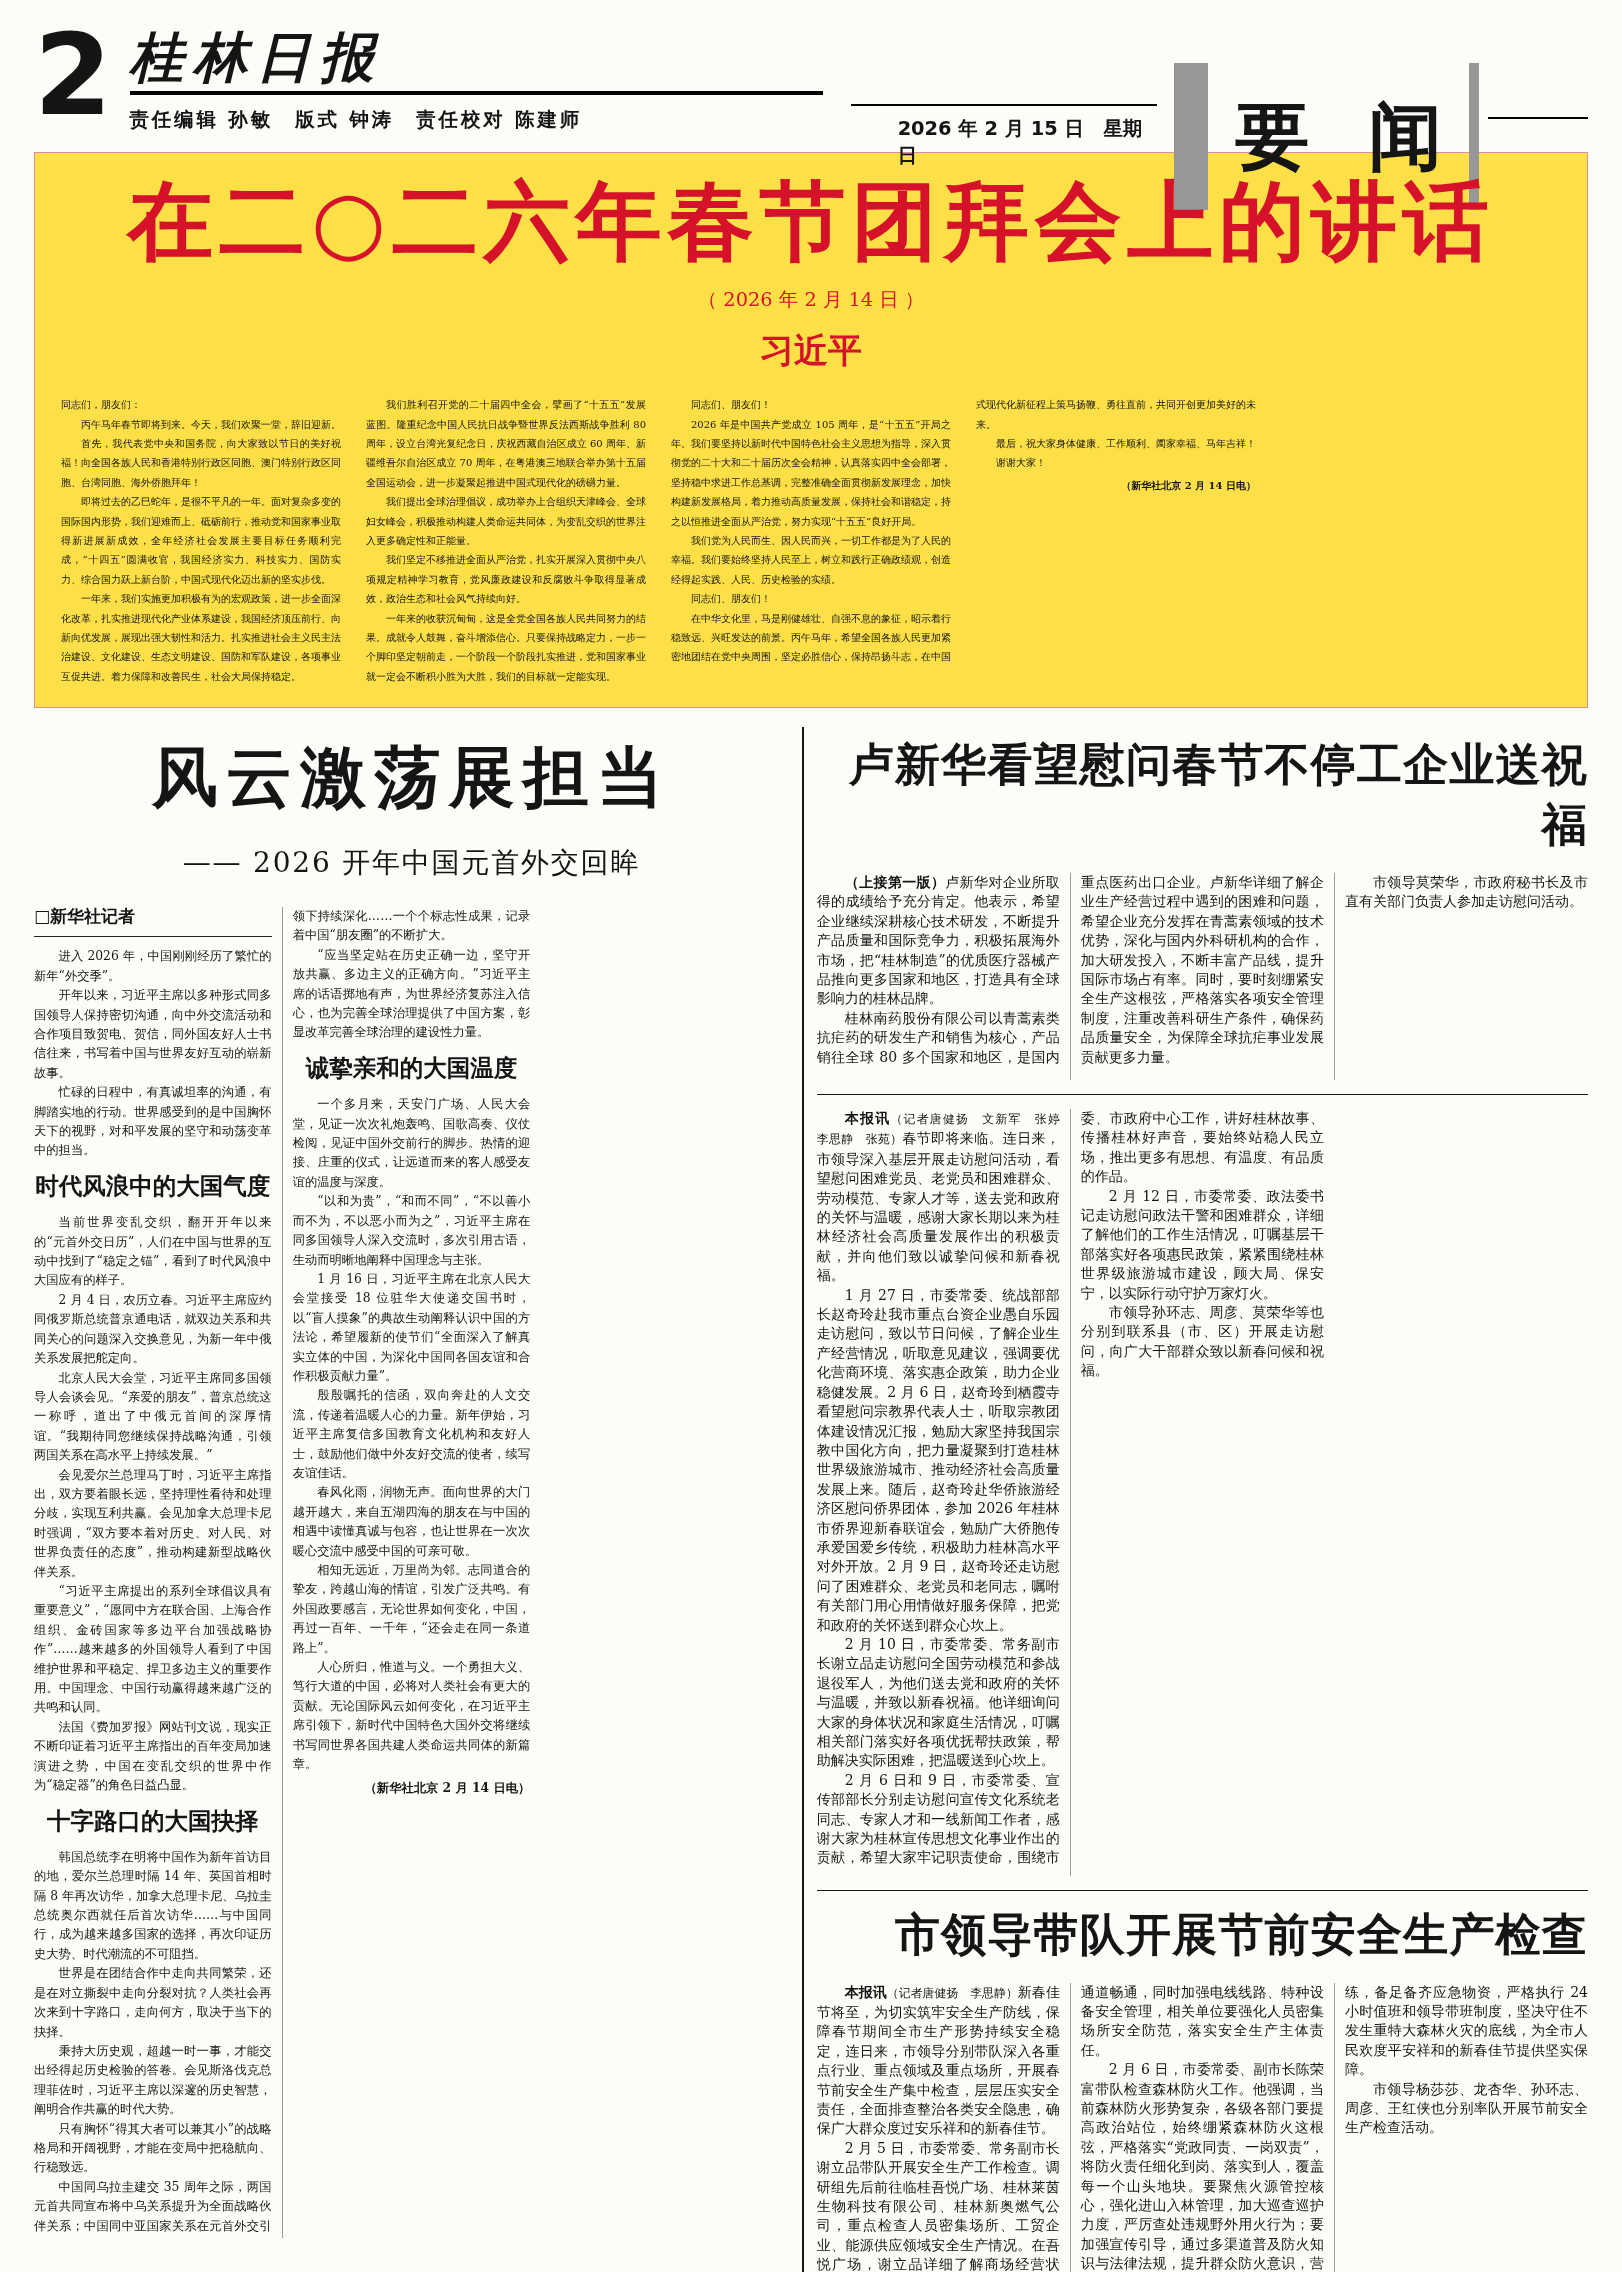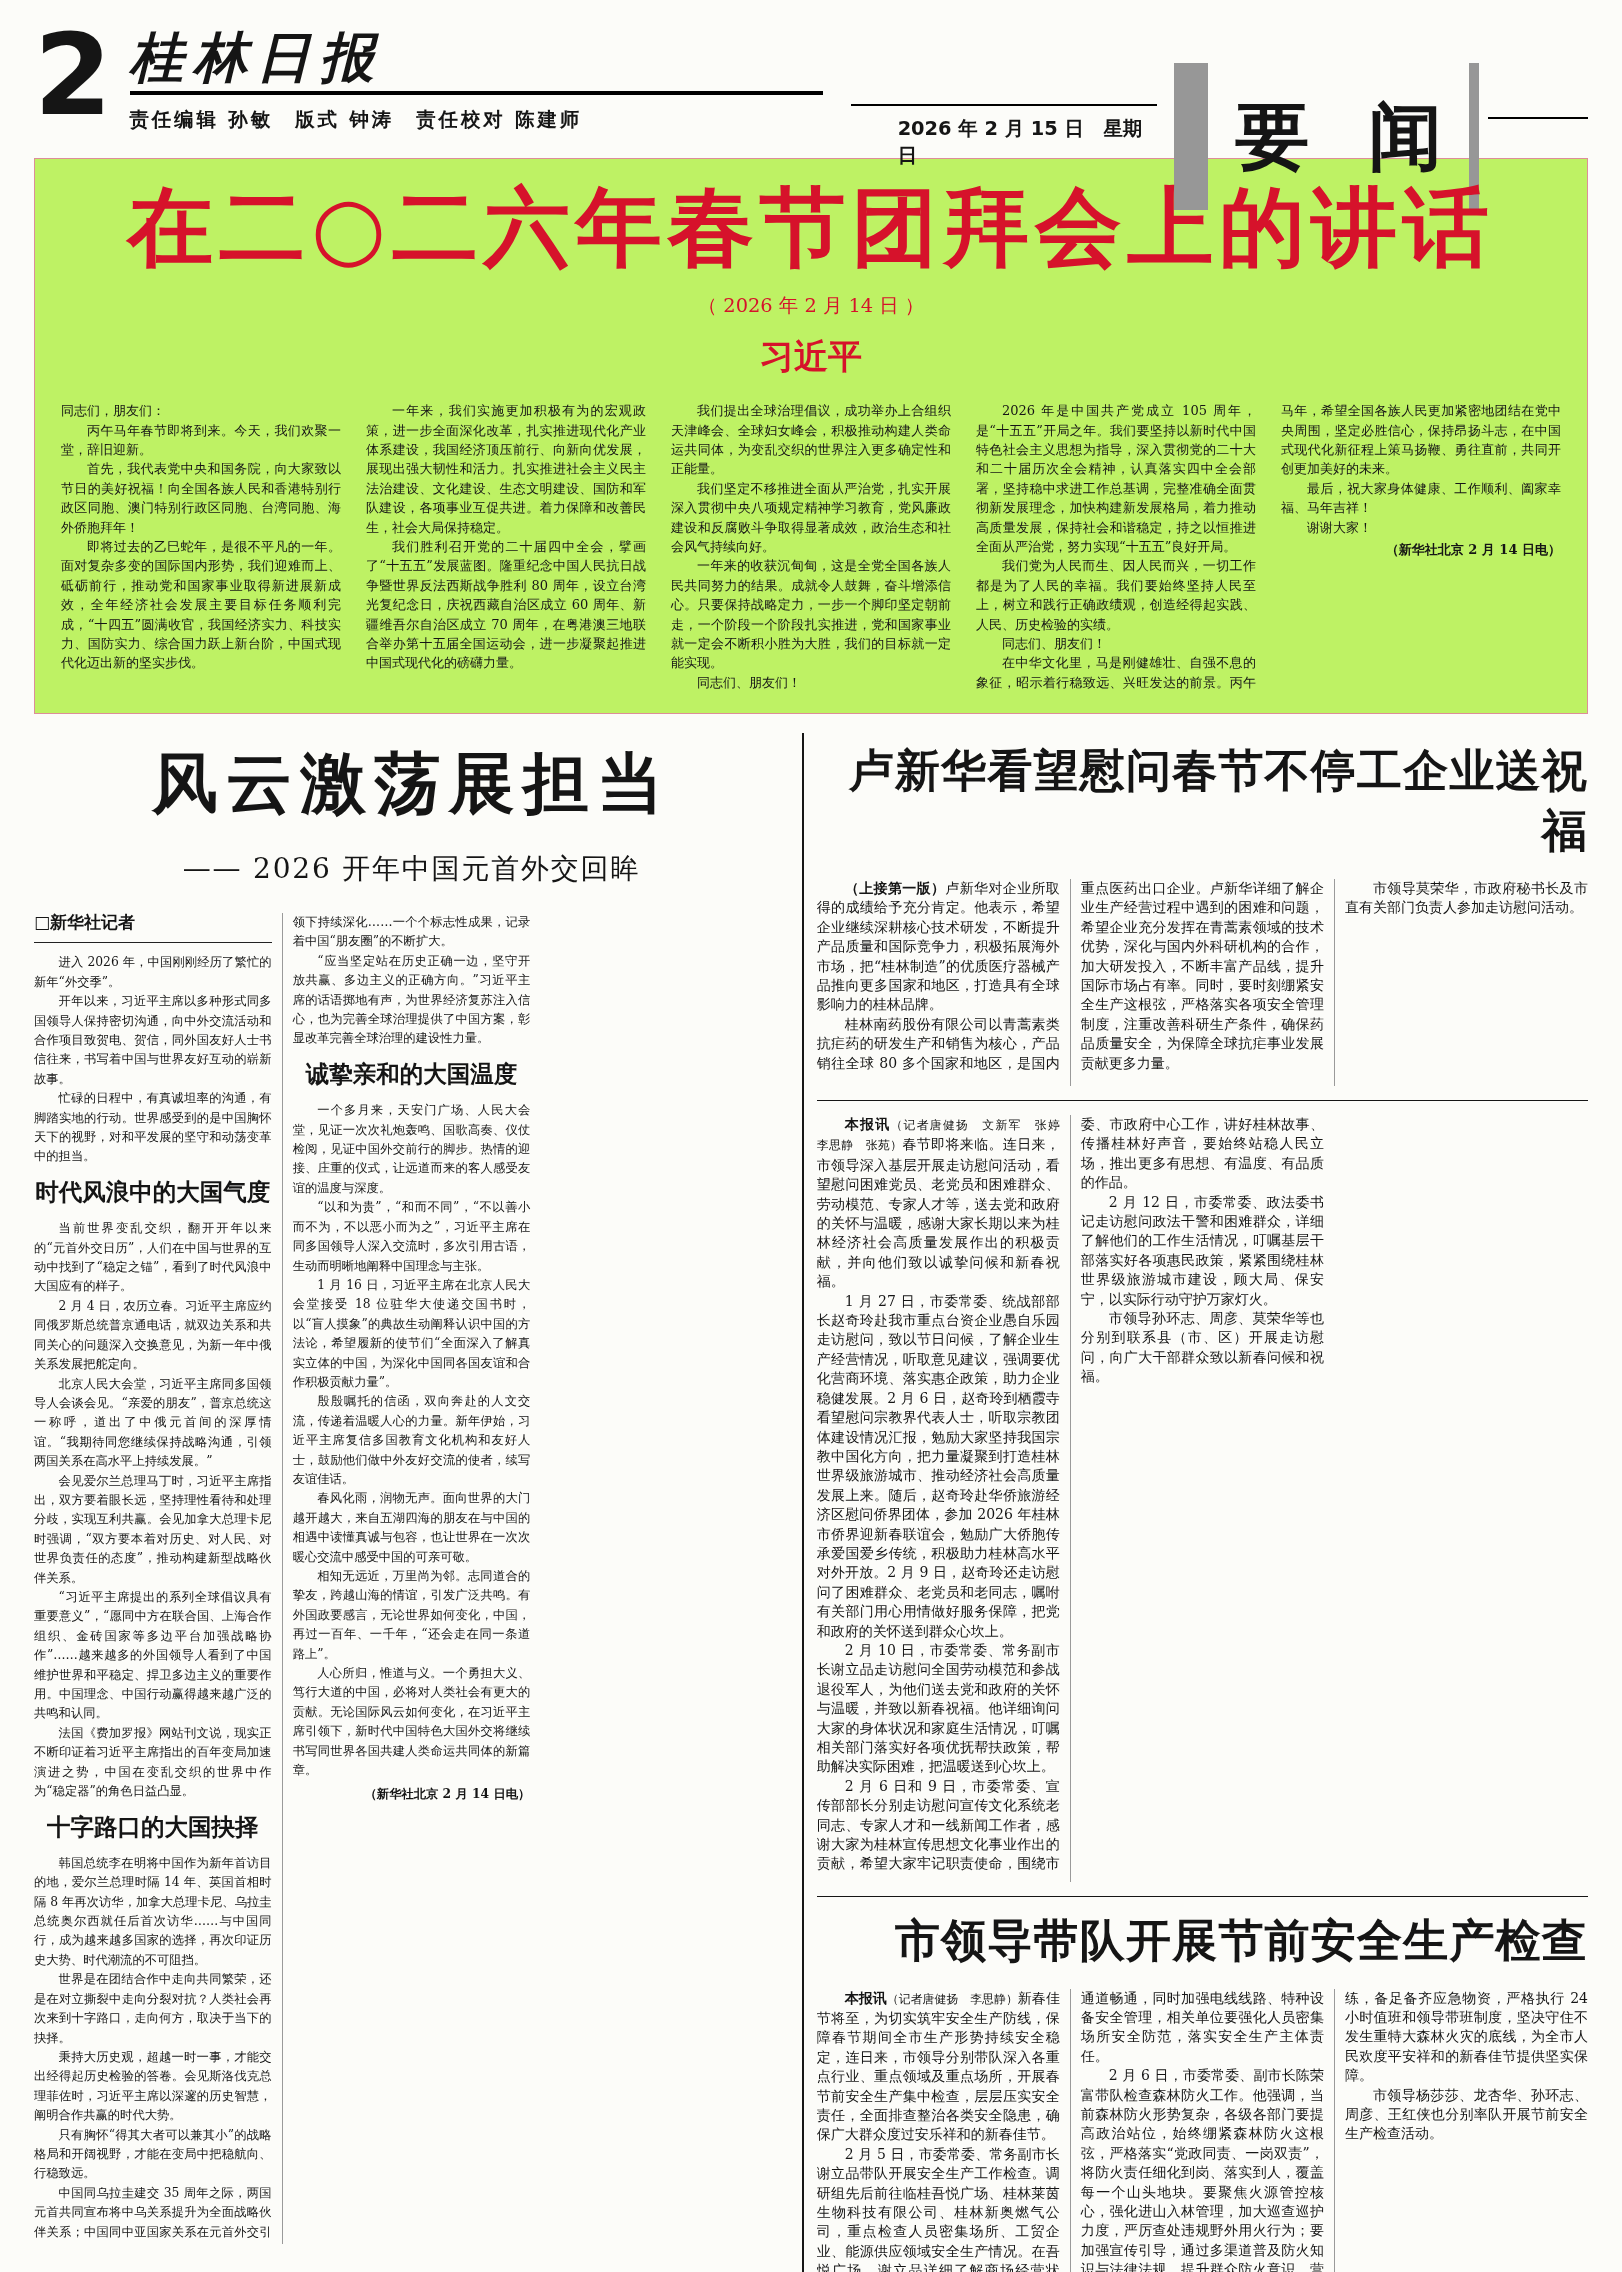--- a/index.html
+++ b/index.html
@@ -19,27 +19,27 @@
          font-family:"DejaVu Sans","Liberation Sans",sans-serif;}
   .mh-right{display:flex;align-items:center;flex:1;justify-content:flex-end;margin-top:35px;}
   .date-block{width:259px;border-top:2.9px solid #000;padding:9.4px 0 0 47px;font-size:19.4px;
               font-weight:700;font-family:"DejaVu Sans","Liberation Sans",sans-serif;}
   .bar-wide{width:34px;height:147px;background:#979797;margin-left:17.6px;}
   .yw{display:flex;gap:59px;padding:0 27px;font-size:74px;font-weight:900;line-height:147px;height:147px;}
   .bar-thin{width:9.4px;height:147px;background:#979797;}
   .tail{width:100px;border-top:2.9px solid #000;align-self:flex-start;margin-top:54px;margin-left:9.4px;}
 
   
-  .speech-box{border:1.8px solid #dd8e99;margin-top:8px;padding:20px 26px 15.3px;background:#bef264;}
+  .speech-box{border:1.8px solid #dd8e99;margin-top:2px;padding:20px 26px 15.3px;background:#fde047;}
   .speech-title{color:#d6122b;font-size:86px;font-weight:900;text-align:center;
                 letter-spacing:5.9px;line-height:1.12;margin:0;}
   .speech-date{color:#d6122b;text-align:center;font-size:19.4px;margin-top:16.5px;}
   .speech-author{color:#d6122b;text-align:center;font-size:34px;font-weight:700;margin:15.3px 0 21px;}
   .speech-body{height:297px;column-count:5;column-gap:25px;column-fill:auto;
-               font-size:13px;line-height:19.4px;text-align:justify;overflow:hidden;}
+               font-size:10px;line-height:19.4px;text-align:justify;overflow:hidden;}
 
   
   .lower{display:flex;margin-top:14px;}
   .col-left{width:755px;}
   .divider-v{width:1.8px;background:#161616;margin:4.7px 13px 0;}
   .col-right{flex:1;min-width:0;}
 
   .la-title{font-size:66px;font-weight:900;text-align:center;letter-spacing:8.2px;margin:10.6px 0 0;}
   .la-sub{font-size:28px;text-align:center;margin:21px 0 25px;letter-spacing:1.8px;}
   .la-body{height:1331px;column-count:3;column-gap:21px;column-rule:0.6px solid #9a9a9a;

